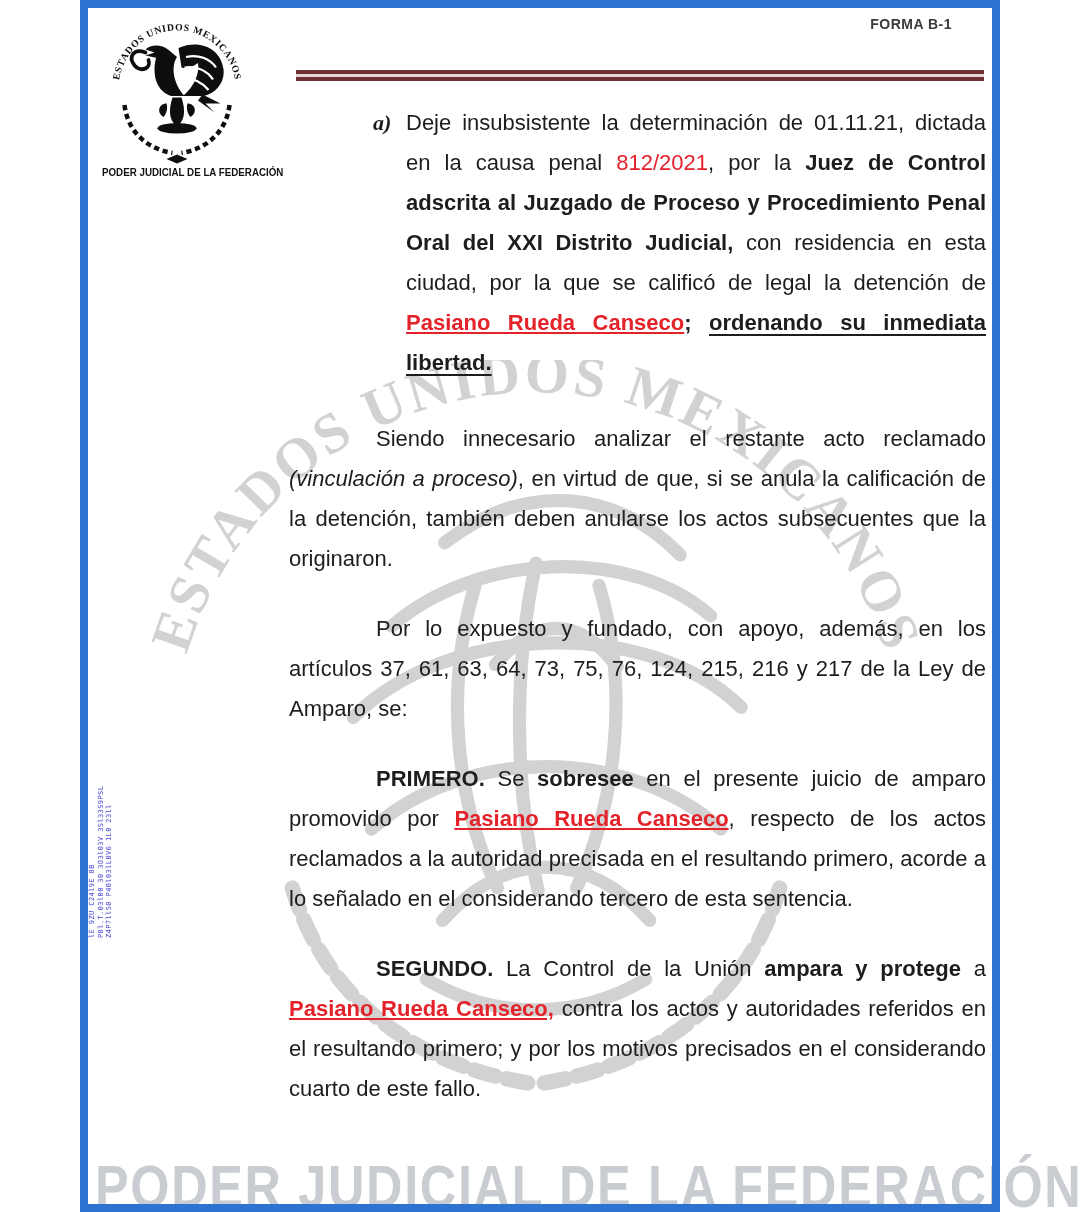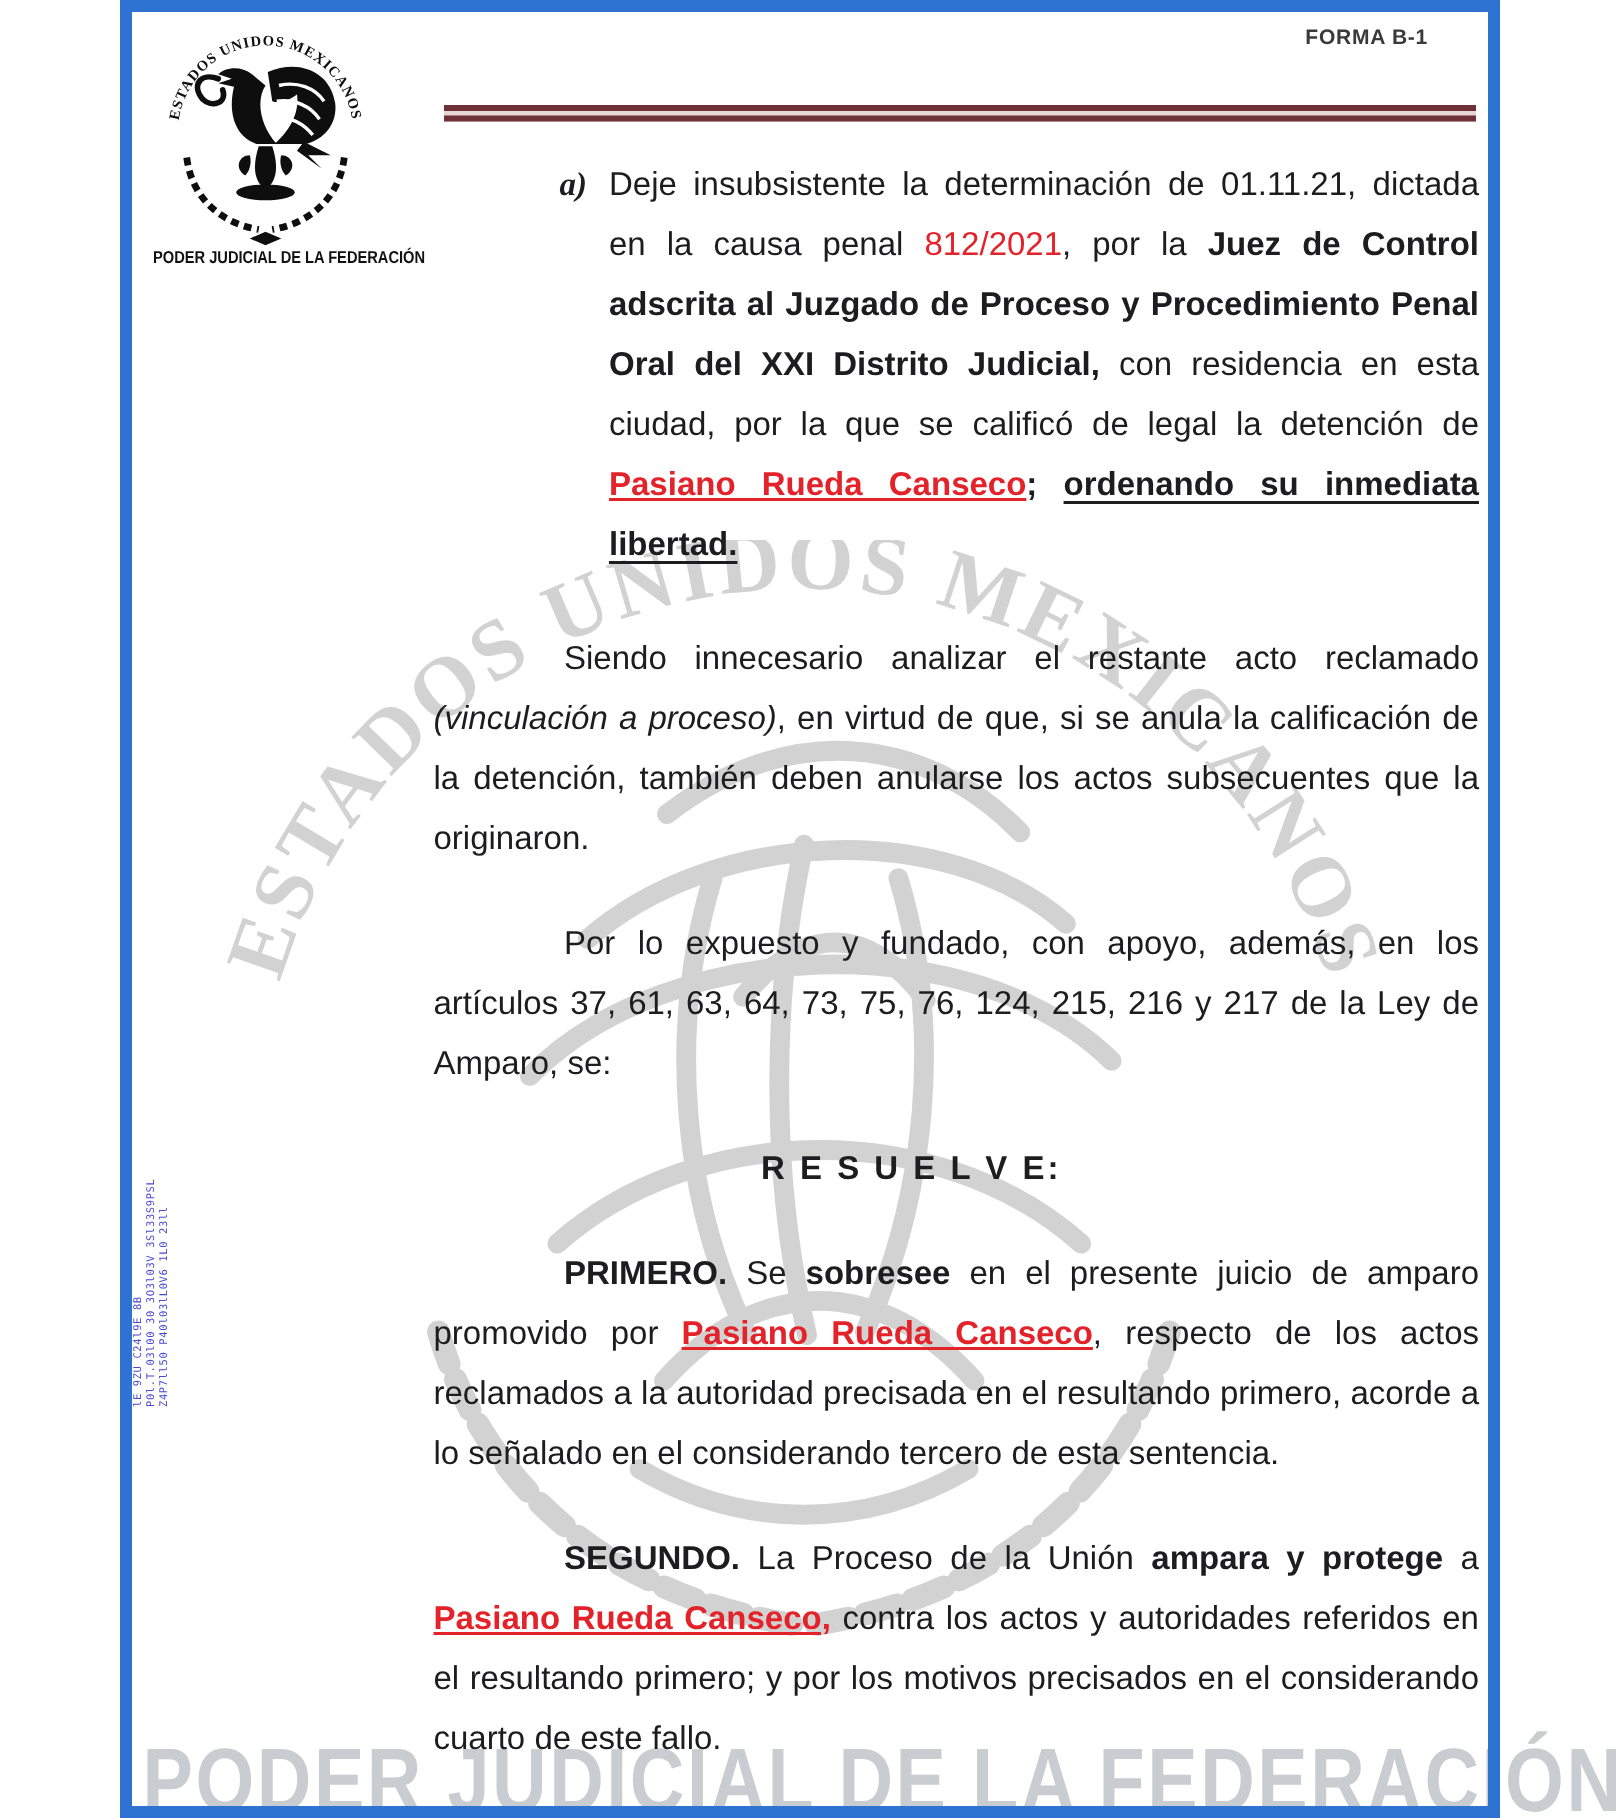--- a/index.html
+++ b/index.html
@@ -129,21 +129,20 @@
     <div class="doc-body">
 
       <div class="para-a">
         <span class="marker">a)</span><span class="seg">Deje insubsistente la determinación de 01.11.21, dictada en la causa penal </span><span class="seg red">812/2021</span><span class="seg">, por la </span><span class="seg bold">Juez de Control adscrita al Juzgado de Proceso y Procedimiento Penal Oral del XXI Distrito Judicial,</span><span class="seg"> con residencia en esta ciudad, por la que se calificó de legal la detención de </span><span class="seg red-bold">Pasiano Rueda Canseco</span><span class="seg bold">; </span><span class="seg bold-underline">ordenando su inmediata libertad.</span>
       </div>
 
       <p class="indent"><span>Siendo innecesario analizar el restante acto reclamado </span><span class="italic-serif">(vinculación a proceso)</span><span>, en virtud de que, si se anula la calificación de la detención, también deben anularse los actos subsecuentes que la originaron.</span></p>
 
       <p class="indent"><span>Por lo expuesto y fundado, con apoyo, además, en los artículos 37, 61, 63, 64, 73, 75, 76, 124, 215, 216 y 217 de la Ley de Amparo, se:</span></p>
 
-      <p class="resolve">R E S U E L V E:</p>
 
       <p class="indent"><span class="bold">PRIMERO.</span><span> Se </span><span class="bold">sobresee</span><span> en el presente juicio de amparo promovido por </span><span class="red-bold">Pasiano Rueda Canseco</span><span>, respecto de los actos reclamados a la autoridad precisada en el resultando primero, acorde a lo señalado en el considerando tercero de esta sentencia.</span></p>
 
-      <p class="indent"><span class="bold">SEGUNDO.</span><span> La Proceso de la Unión </span><span class="bold">ampara y protege</span><span> a </span><span class="red-bold">Pasiano Rueda Canseco,</span><span> contra los actos y autoridades referidos en el resultando primero; y por los motivos precisados en el considerando cuarto de este fallo.</span></p>
+      <p class="indent"><span class="bold">SEGUNDO.</span><span> La Control de la Unión </span><span class="bold">ampara y protege</span><span> a </span><span class="red-bold">Pasiano Rueda Canseco,</span><span> contra los actos y autoridades referidos en el resultando primero; y por los motivos precisados en el considerando cuarto de este fallo.</span></p>
 
     </div>
   </div>
 </div>
 
 </body></html>

